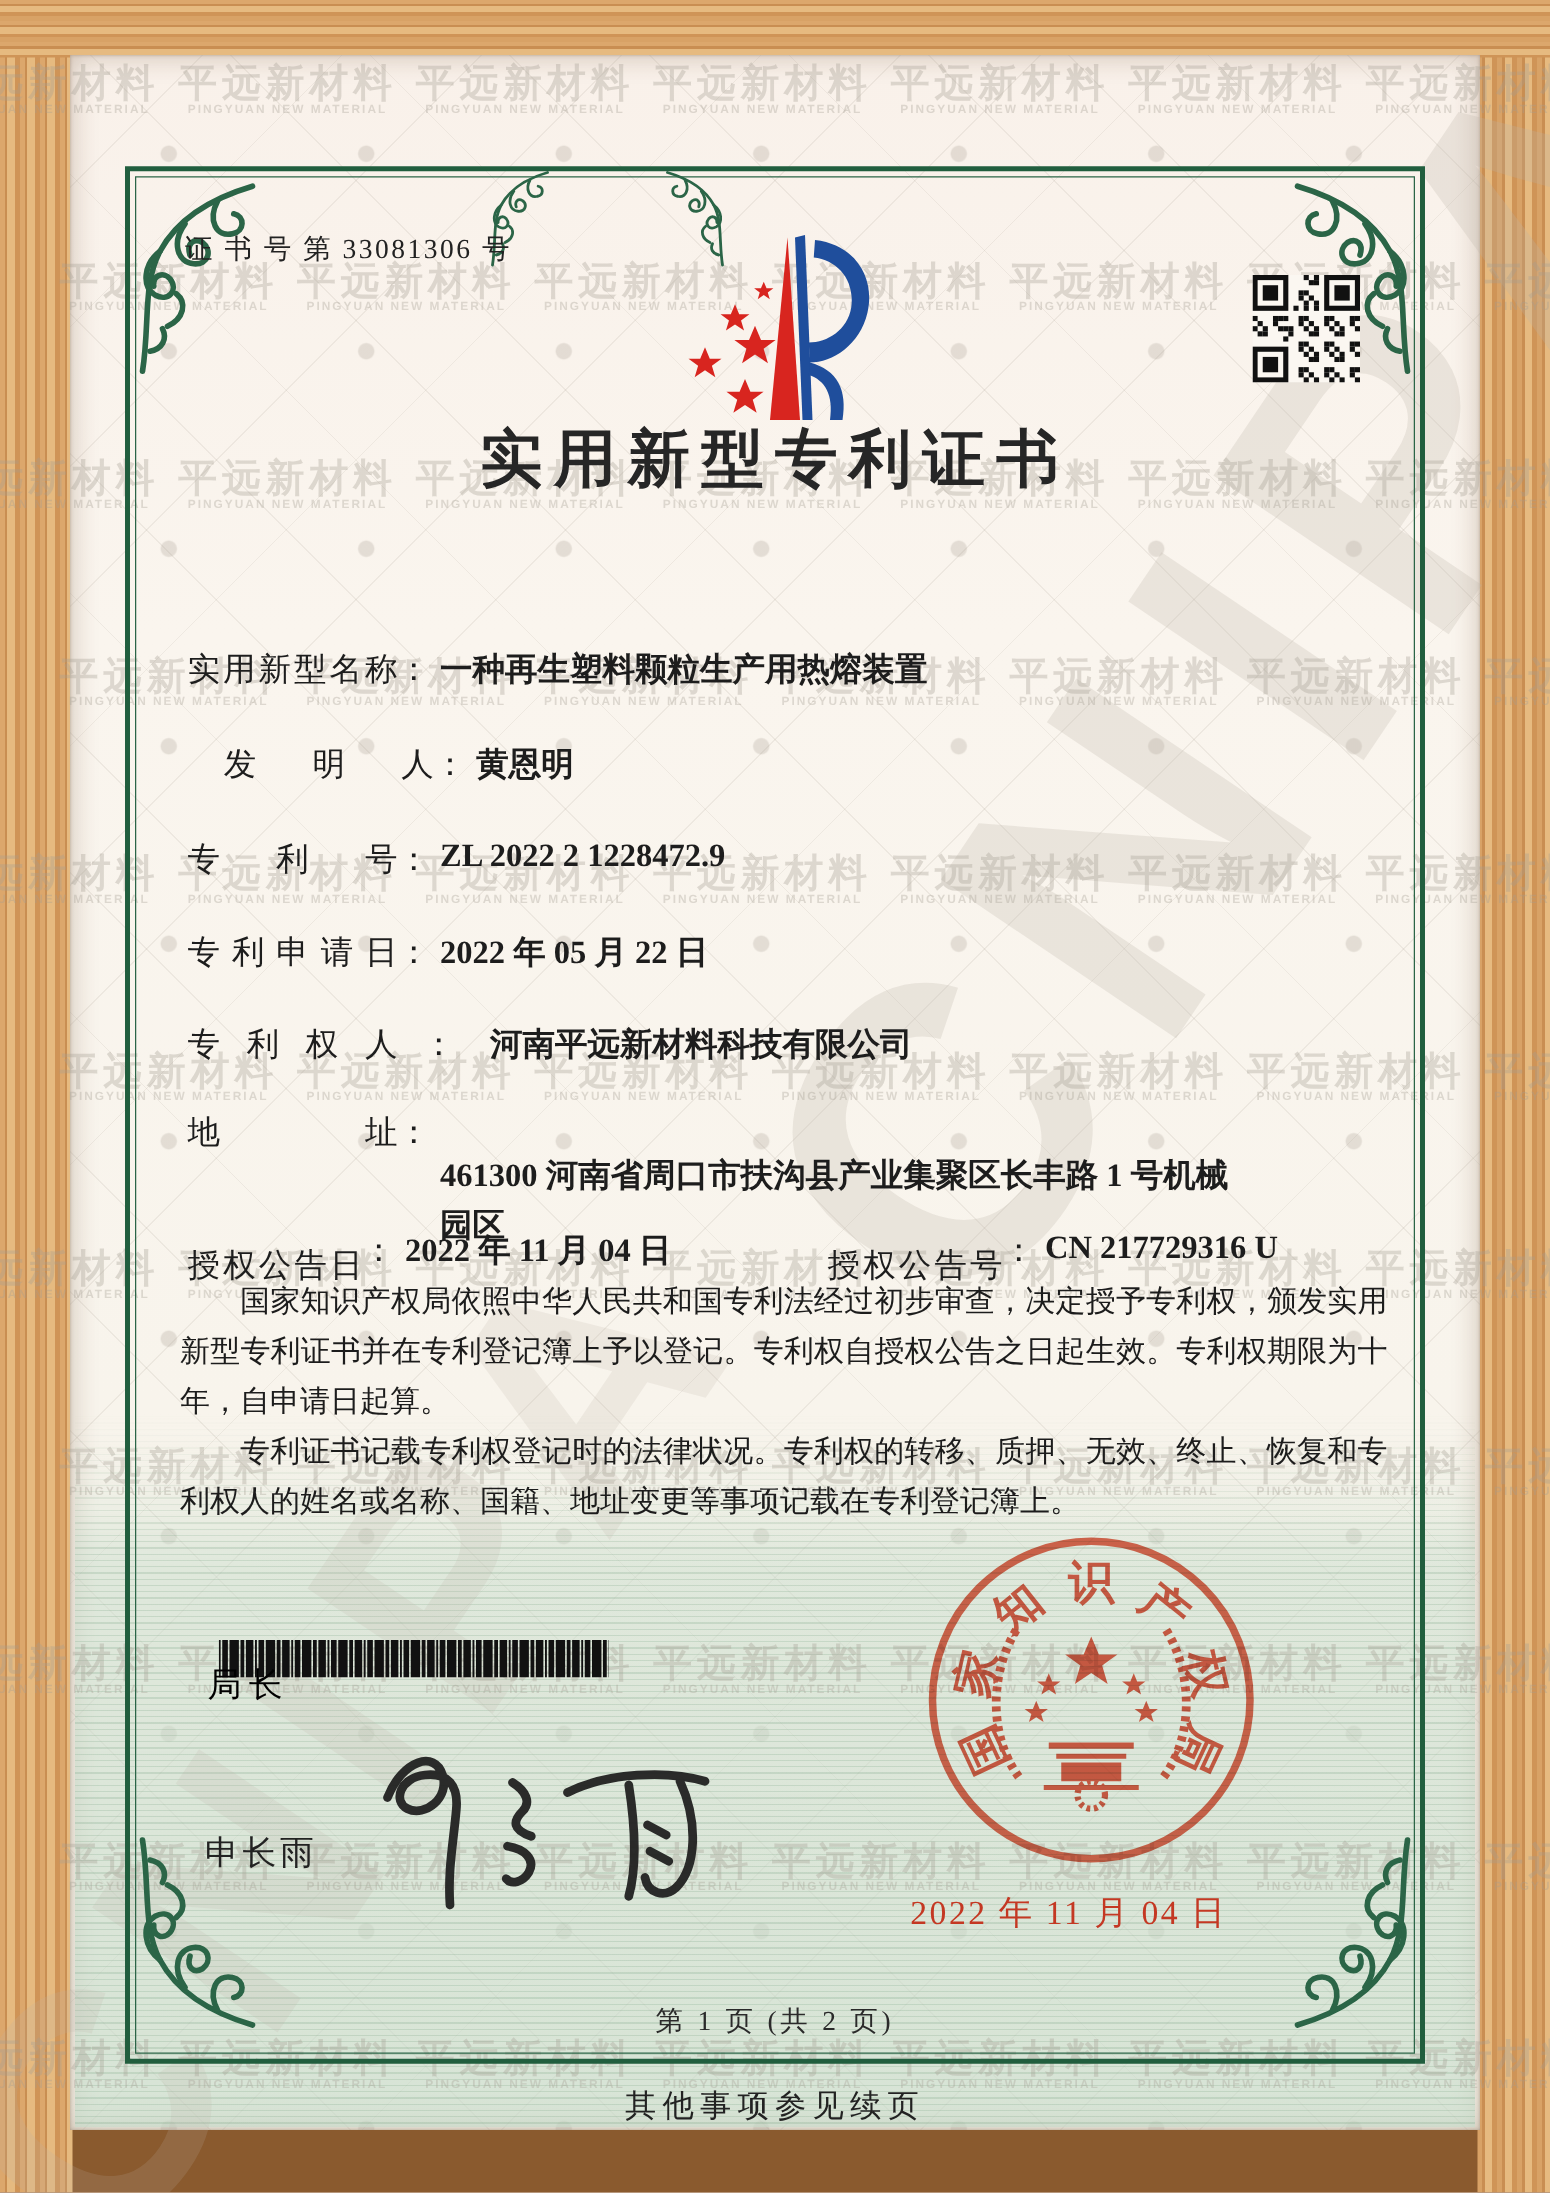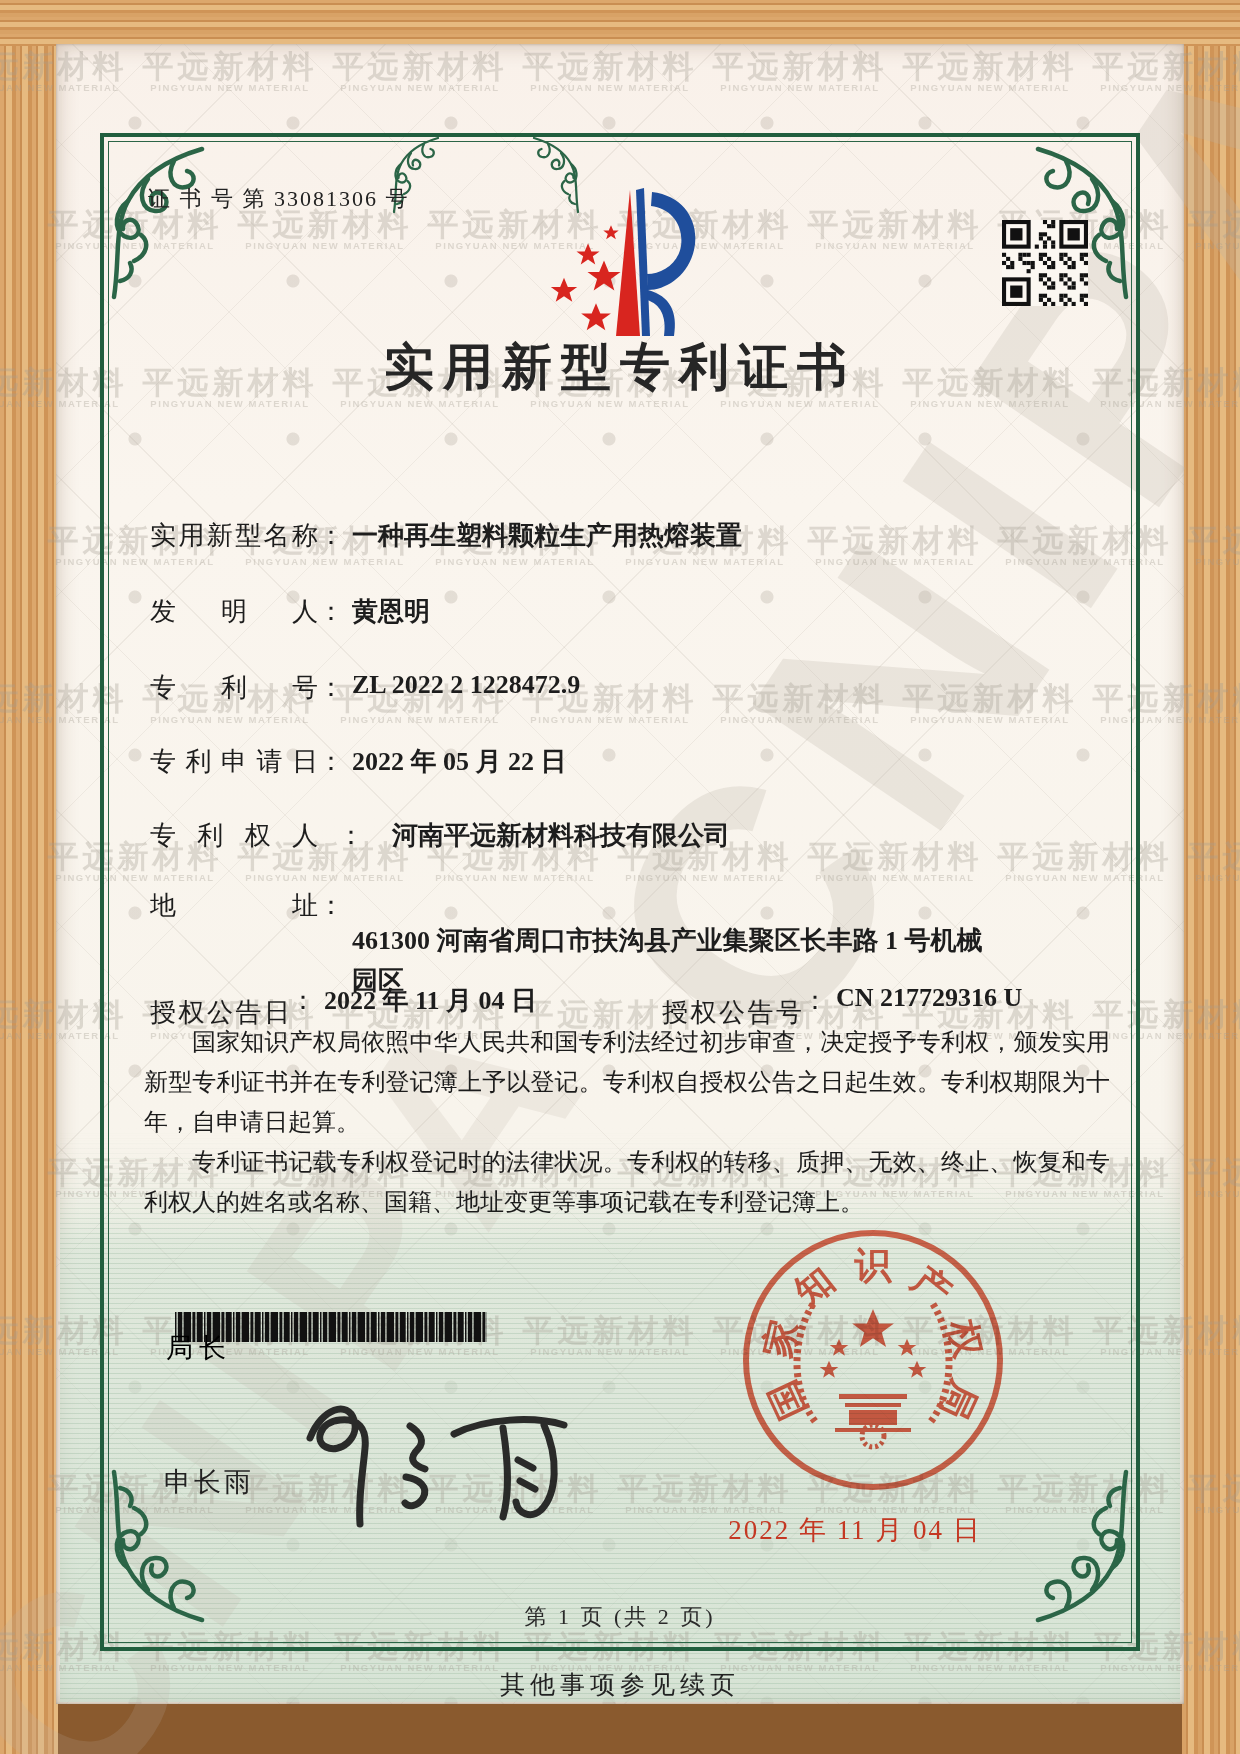--- a/index.html
+++ b/index.html
@@ -574,21 +574,21 @@
       </svg>
 
     <div class="title">实用新型专利证书</div>
 
     <div class="fields">
       <div class="f-row" style="top:518px;">
         <span class="f-label">实用新型名称</span>
           <span class="f-colon">：</span>
         <span class="f-value">一种再生塑料颗粒生产用热熔装置</span>
       </div>
-      <div class="f-row" style="top:594px;">
+      <div class="f-row" style="top:594px;margin-left:29px;">
         <span class="f-label">发明人</span>
           <span class="f-colon">：</span>
         <span class="f-value">黄恩明</span>
       </div>
       <div class="f-row" style="top:670px;">
         <span class="f-label">专利号</span>
           <span class="f-colon">：</span>
         <span class="f-value">ZL 2022 2 1228472.9</span>
       </div>
       <div class="f-row" style="top:744px;">

